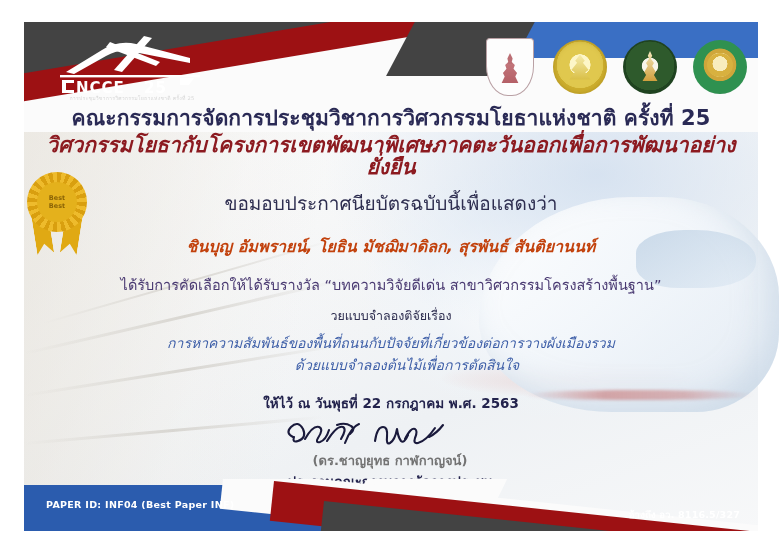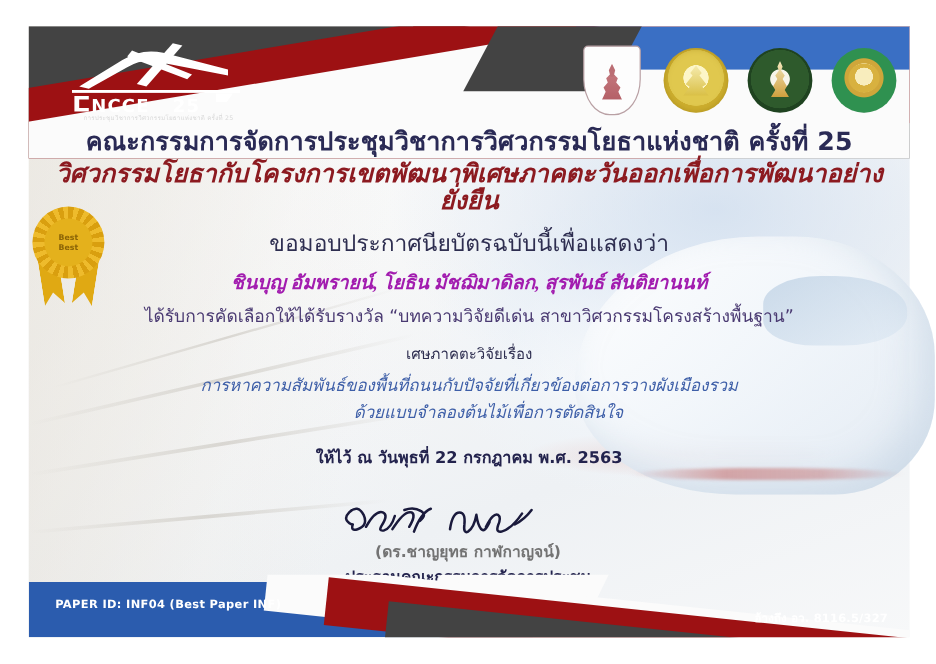--- a/index.html
+++ b/index.html
@@ -194,25 +194,25 @@
     margin-top:6px;line-height:24px;letter-spacing:.1px;
   }
   .t-subtitle{
     font-size:21px;font-weight:bold;font-style:italic;color:#8c1a20;
     margin-top:4px;line-height:22px;
   }
   .t-present{
     font-size:19px;color:#2e2e50;margin-top:16px;line-height:18px;
   }
   .t-names{
-    font-size:16px;font-weight:bold;font-style:italic;color:#a21caf;
-    margin-top:14px;line-height:22px;font-family:Liberation Serif, serif;
+    font-size:16px;font-weight:bold;font-style:italic;color:#c2410c;
+    margin-top:24px;line-height:22px;
   }
   .t-award{
-    font-size:14.5px;color:#4a3a72;margin-top:6px;line-height:20px;
+    font-size:14.5px;color:#4a3a72;margin-top:17px;line-height:20px;
   }
   .t-from{
     font-size:12.5px;color:#2e2e50;margin-top:12px;line-height:17px;
   }
   .t-paper{
     font-size:14px;font-style:italic;color:#3e5fa8;margin-top:8px;line-height:22px;
   }
   .t-paper .l2{display:block;padding-left:32px;}
   .t-date{
     font-size:13.5px;font-weight:bold;color:#23234d;margin-top:18px;line-height:19px;
@@ -336,21 +336,21 @@
       </div>
     </div>
   </div>
 
   <div class="content">
     <div class="t-title">คณะกรรมการจัดการประชุมวิชาการวิศวกรรมโยธาแห่งชาติ ครั้งที่ 25</div>
     <div class="t-subtitle">วิศวกรรมโยธากับโครงการเขตพัฒนาพิเศษภาคตะวันออกเพื่อการพัฒนาอย่างยั่งยืน</div>
     <div class="t-present">ขอมอบประกาศนียบัตรฉบับนี้เพื่อแสดงว่า</div>
     <div class="t-names">ชินบุญ อัมพรายน์, โยธิน มัชฌิมาดิลก, สุรพันธ์ สันติยานนท์</div>
     <div class="t-award">ได้รับการคัดเลือกให้ได้รับรางวัล “บทความวิจัยดีเด่น สาขาวิศวกรรมโครงสร้างพื้นฐาน”</div>
-    <div class="t-from">เศษภาคตะวิจัยเรื่อง</div>
+    <div class="t-from">วยแบบจำลองติจัยเรื่อง</div>
     <div class="t-paper">
       <span class="l1">การหาความสัมพันธ์ของพื้นที่ถนนกับปัจจัยที่เกี่ยวข้องต่อการวางผังเมืองรวม</span>
       <span class="l2">ด้วยแบบจำลองต้นไม้เพื่อการตัดสินใจ</span>
     </div>
     <div class="t-date">ให้ไว้ ณ วันพุธที่ 22 กรกฎาคม พ.ศ. 2563</div>
   </div>
 
   <div class="sign">
     <div class="sign-mark">
       <svg width="230" height="36" viewBox="0 0 230 36" aria-hidden="true">

